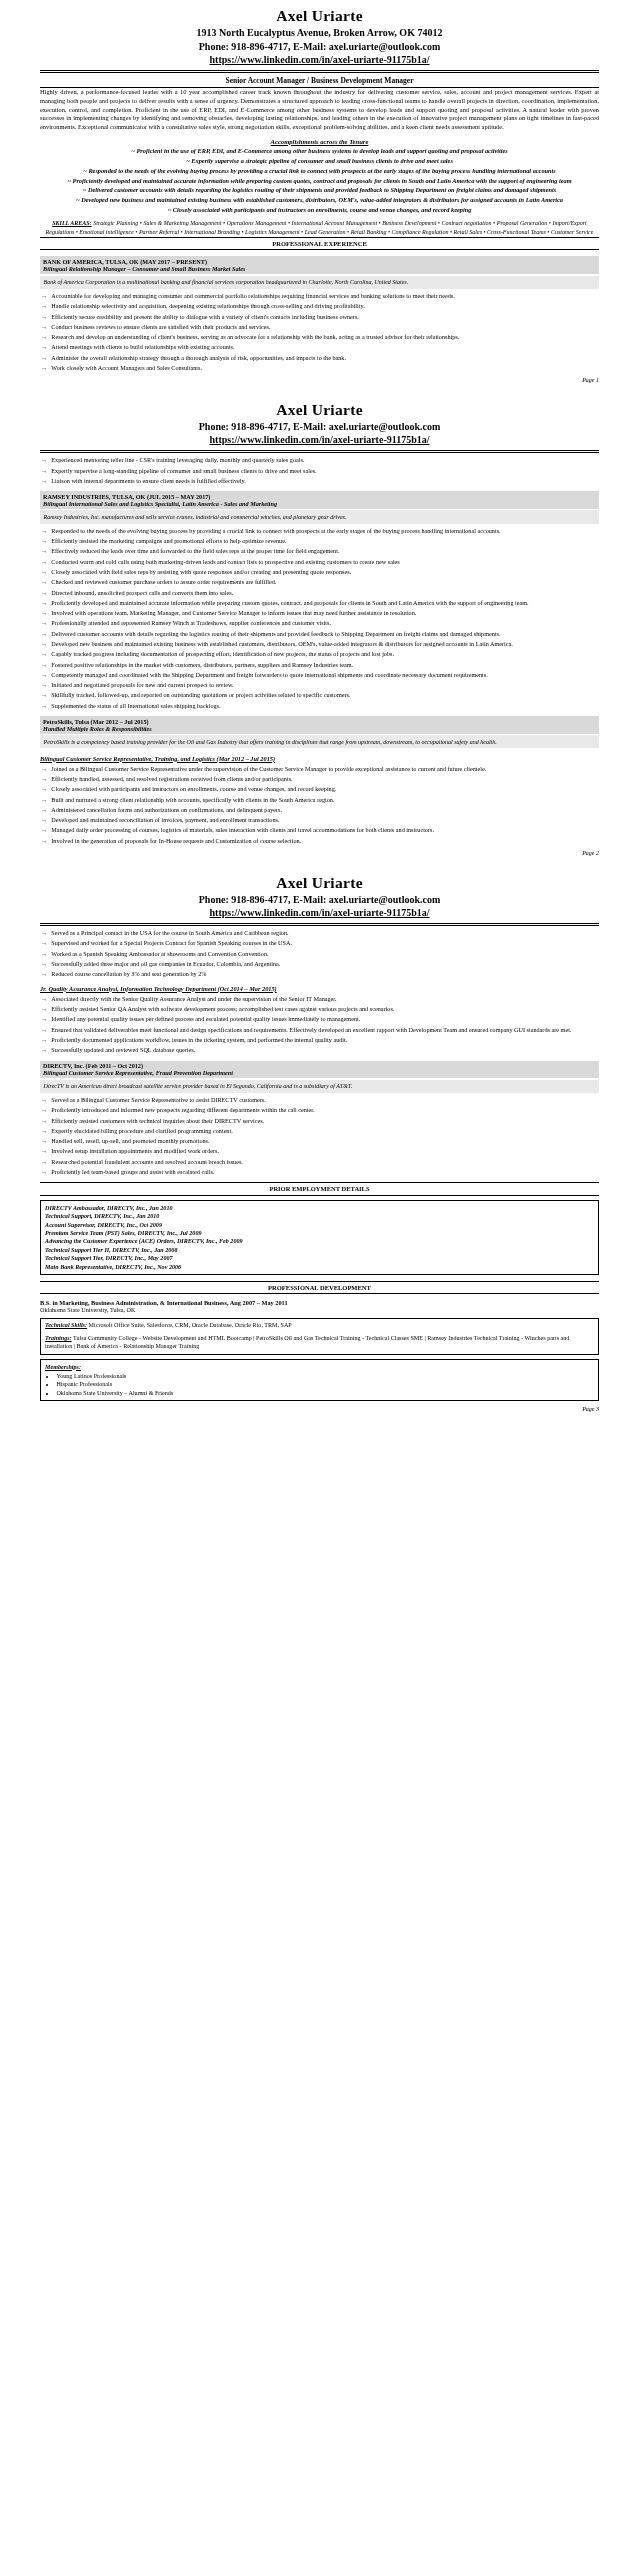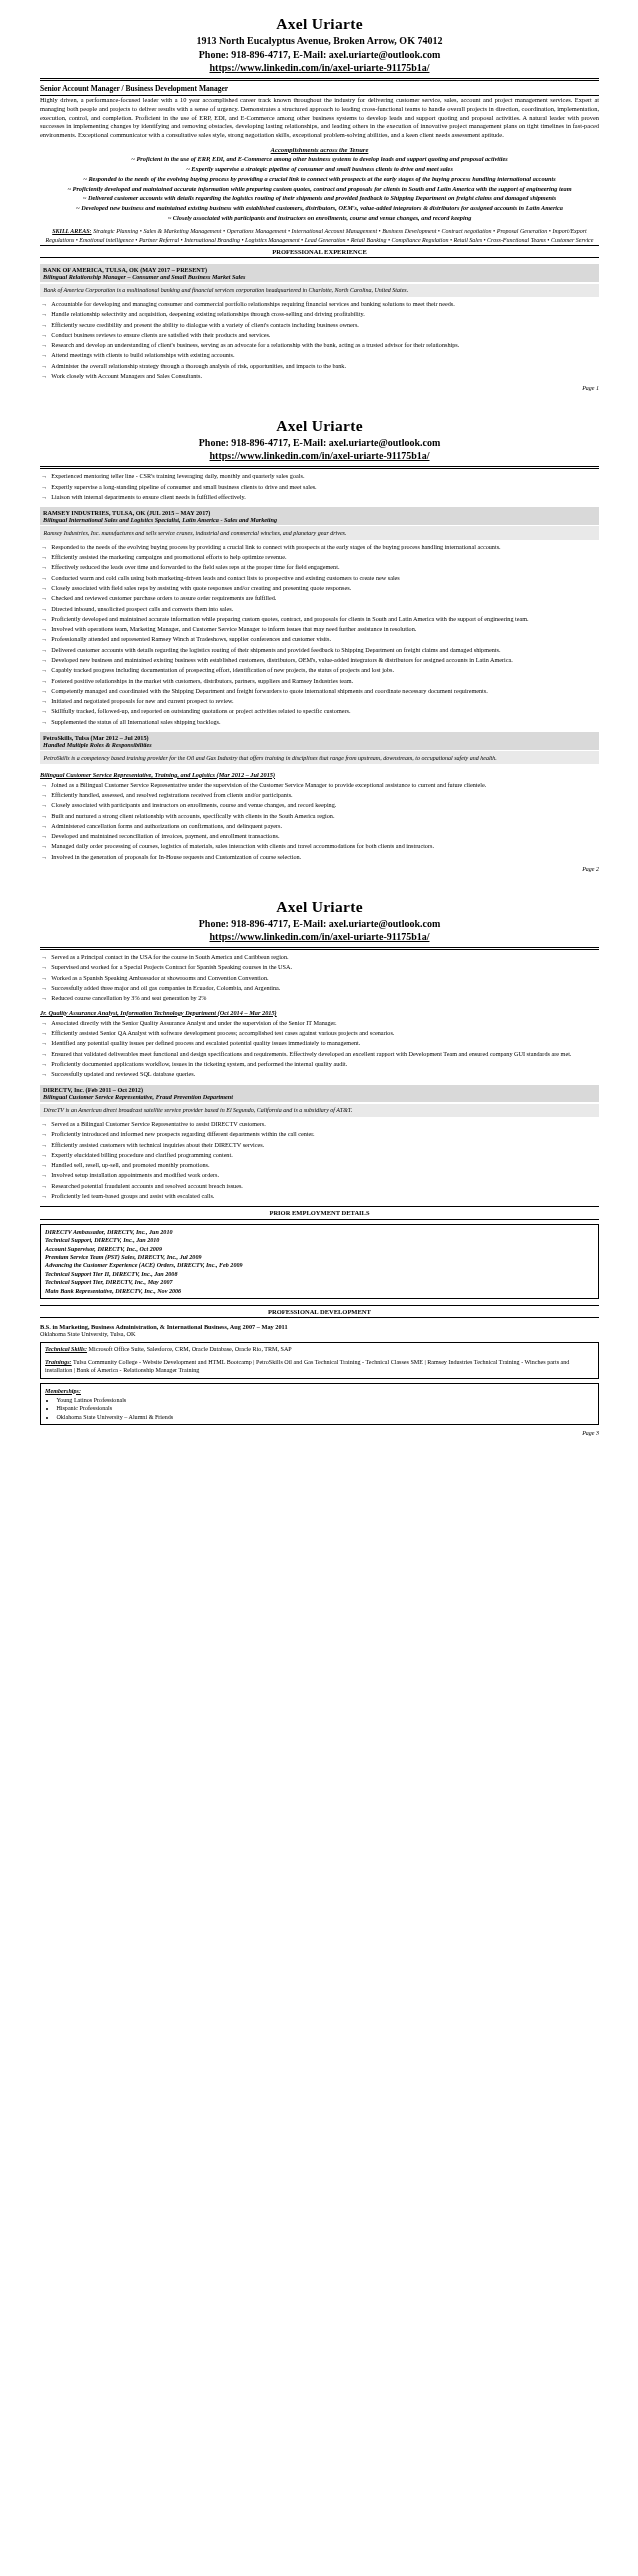--- a/index.html
+++ b/index.html
@@ -8,21 +8,21 @@
     background: #ffffff;
   }
   body {
     width: 639px;
     font-family: "Liberation Serif", serif;
     color: #000000;
   }
   .page {
     width: 639px;
     box-sizing: border-box;
-    padding: 8px 40px;
+    padding: 0 40px;
     position: relative;
   }
   .name {
     text-align: center;
     font-size: 15.5px;
     font-weight: bold;
     letter-spacing: 0.3px;
     margin: 0;
     padding-top: 7.2px;
   }
@@ -38,21 +38,21 @@
     border: none;
     border-top: 1.3px solid #000;
     margin: 3.6px 0 0 0;
   }
   .rule-thin {
     border: none;
     border-top: 0.5px solid #000;
     margin: 1px 0 0 0;
   }
   .title-bar {
-    text-align: left;
+    text-align: center;
     font-size: 7.5px;
     font-weight: bold;
     margin: 3.1px 0 2.1px 0;
   }
   .summary {
     font-size: 6.4px;
     line-height: 1.34;
     text-align: justify;
     margin: 0 0 1px 0;
   }

